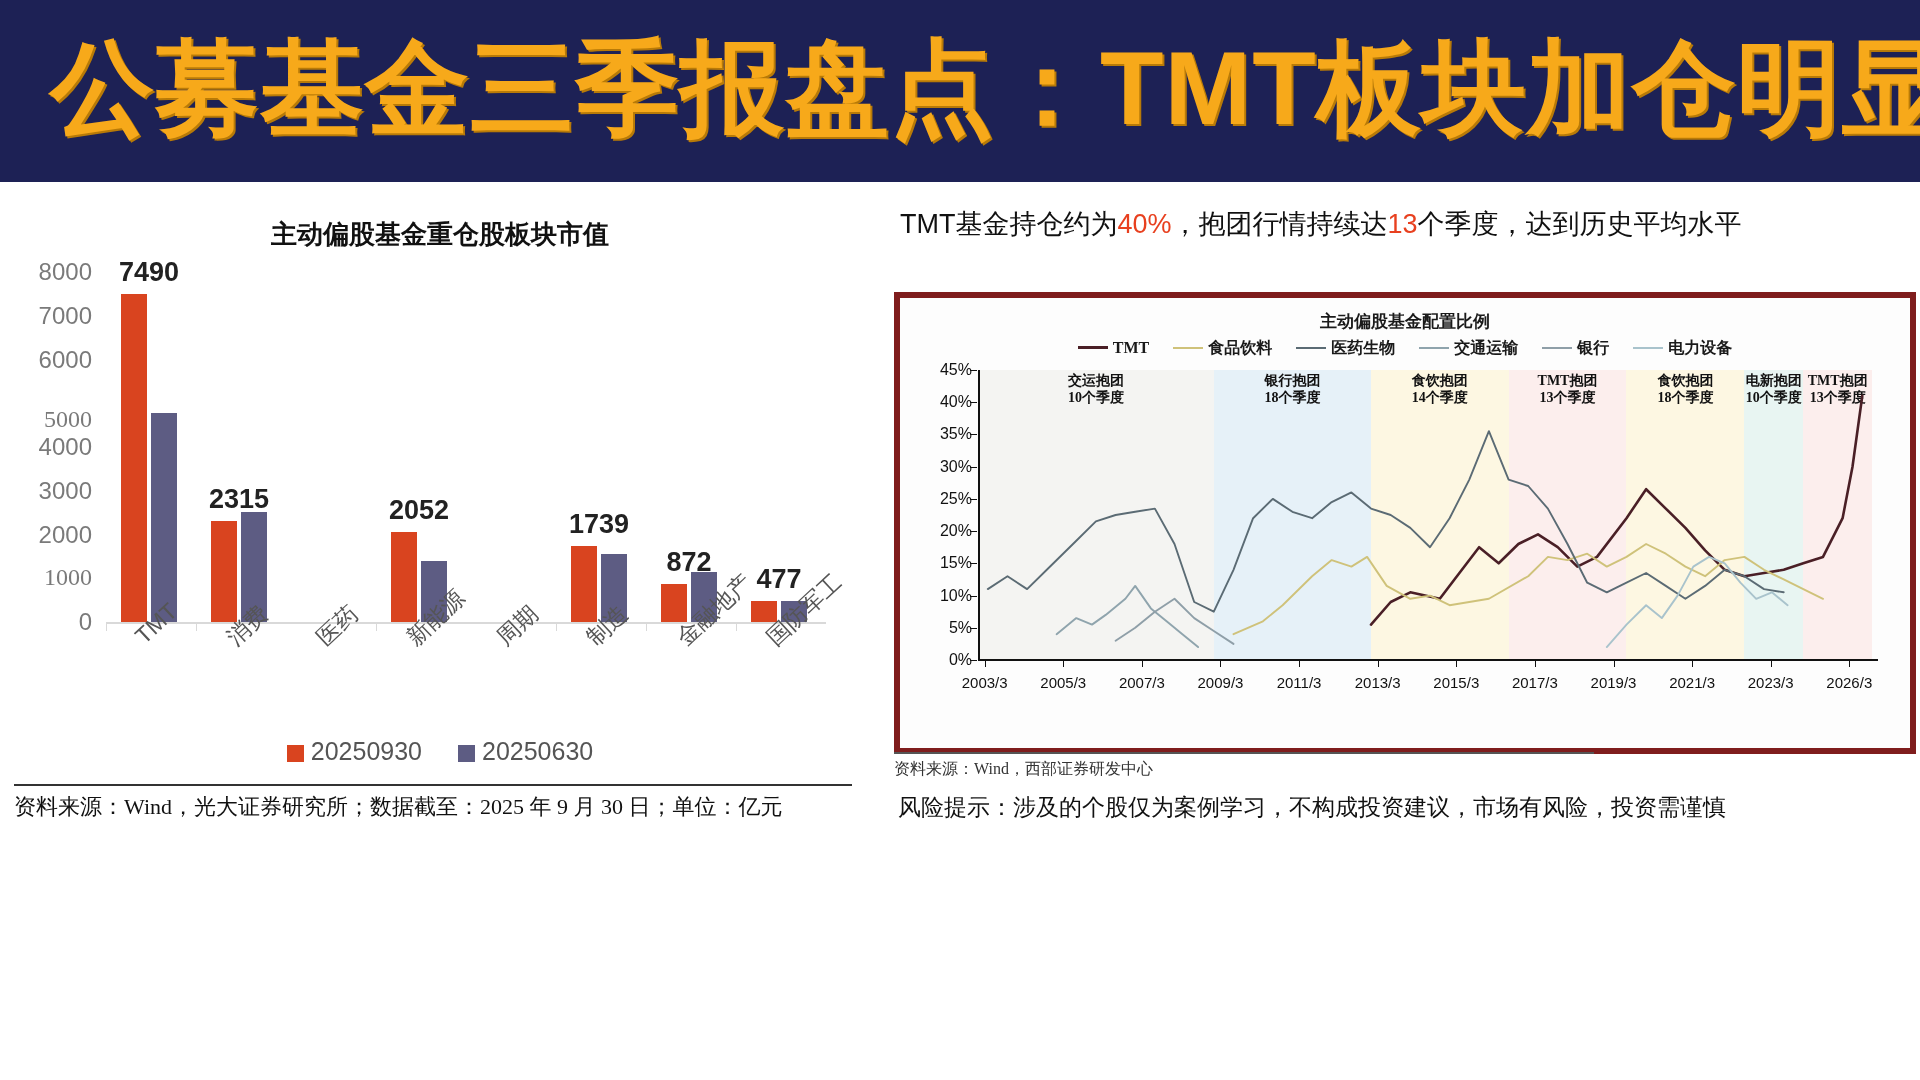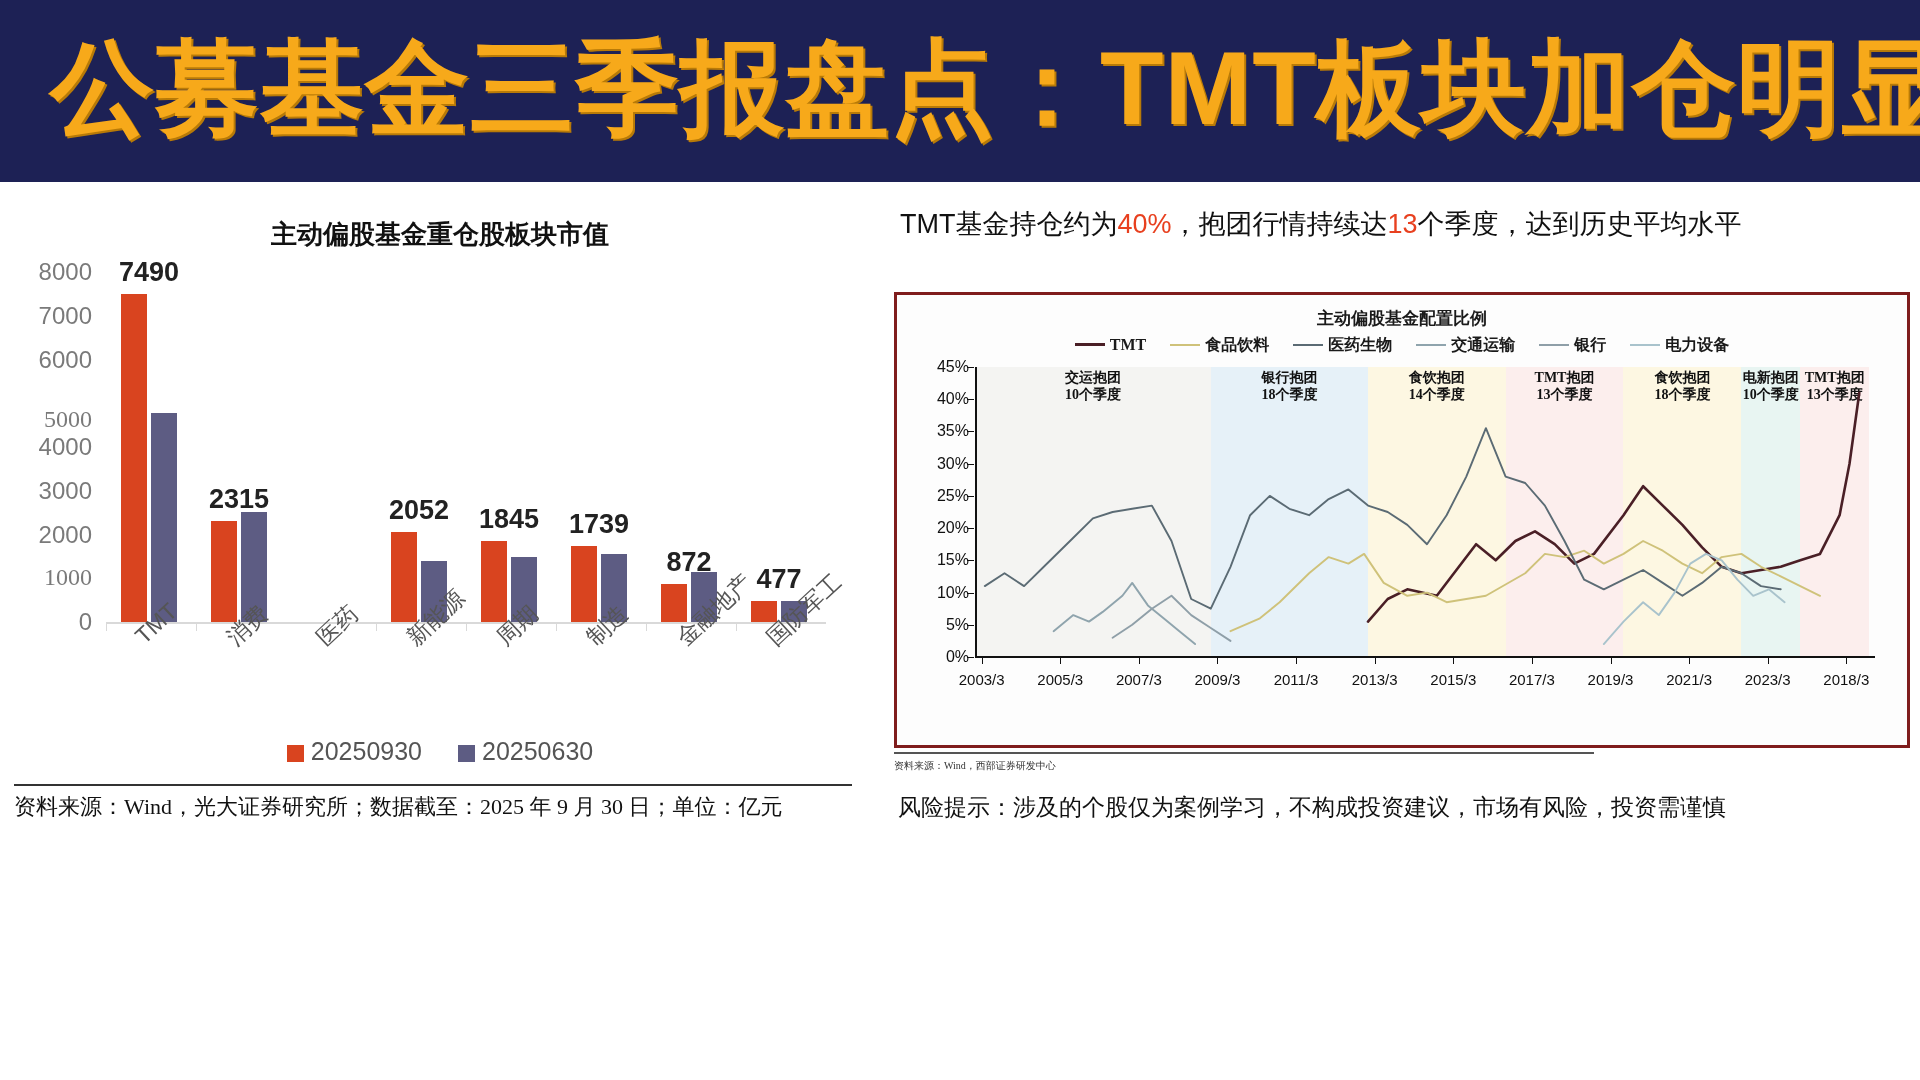--- a/index.html
+++ b/index.html
@@ -76,21 +76,21 @@
   
   #right-panel{position:absolute;left:880px;top:192px;width:1040px;height:660px;}
   #right-headline{
     position:absolute;left:20px;top:14px;width:1020px;
     font-size:27px;font-weight:normal;color:#111;white-space:nowrap;
   }
   .hl-red{color:#e8401f;}
 
   #line-card{
     position:absolute;left:14px;top:100px;width:1010px;height:450px;
-    background:#fdfdfd;border:3px solid #7f1d1d;
+    background:#fdfdfd;border:6px solid #7f1d1d;
   }
   #line-chart-title{
     position:absolute;left:0;top:12px;width:1010px;text-align:center;
     font-size:17px;font-weight:bold;color:#1a1a1a;
     font-family:"Liberation Serif","DejaVu Serif",serif;
   }
   #line-legend{
     position:absolute;left:0;top:40px;width:1010px;text-align:center;
     font-size:16px;font-weight:bold;color:#1a1a1a;
     font-family:"Liberation Serif","DejaVu Serif",serif;
@@ -118,21 +118,21 @@
     font-family:"Liberation Serif","DejaVu Serif",serif;
   }
   #line-axis-y{position:absolute;left:0;top:0;width:2px;height:290px;background:#111;}
   #line-axis-x{position:absolute;left:0;top:289px;width:900px;height:2px;background:#111;}
 
   #right-source-rule{
     position:absolute;left:14px;top:560px;width:700px;height:2px;background:#555;
   }
   #right-source{
     position:absolute;left:14px;top:567px;width:700px;
-    font-size:10px;color:#333;
+    font-size:16px;color:#333;
     font-family:"Liberation Serif","DejaVu Serif",serif;
   }
   #risk-note{
     position:absolute;left:18px;top:600px;width:1020px;
     font-size:23px;color:#111;white-space:nowrap;
     font-family:"Liberation Serif","DejaVu Serif",serif;
   }
 </style>
 </head>
 <body>
@@ -167,26 +167,20 @@
         <div class="bar-group" style="left: 90px; width: 90px;">
           <div class="bar s0" style="height: 101.281px; background: rgb(217, 68, 31);"></div>
           <div class="bar s1" style="height: 110.25px; background: rgb(93, 92, 131);"></div>
           <div class="bar-label" style="bottom: 107.281px;">2315</div>
           <div class="tickmark" style="left: 0px;"></div>
         </div>
         <div class="bar-group" style="left: 270px; width: 90px;">
           <div class="bar s0" style="height: 89.775px; background: rgb(217, 68, 31);"></div>
           <div class="bar s1" style="height: 61.25px; background: rgb(93, 92, 131);"></div>
           <div class="bar-label" style="bottom: 95.775px;">2052</div>
-          <div class="tickmark" style="left: 0px;"></div>
-        </div>
-        <div class="bar-group" style="left: 360px; width: 90px;">
-          <div class="bar s0" style="height: 80.7188px; background: rgb(217, 68, 31);"></div>
-          <div class="bar s1" style="height: 64.75px; background: rgb(93, 92, 131);"></div>
-          <div class="bar-label" style="bottom: 86.7188px;">1845</div>
           <div class="tickmark" style="left: 0px;"></div>
         </div>
         <div class="bar-group" style="left: 450px; width: 90px;">
           <div class="bar s0" style="height: 76.0812px; background: rgb(217, 68, 31);"></div>
           <div class="bar s1" style="height: 68.25px; background: rgb(93, 92, 131);"></div>
           <div class="bar-label" style="bottom: 82.0812px;">1739</div>
           <div class="tickmark" style="left: 0px;"></div>
         </div>
         <div class="bar-group" style="left: 540px; width: 90px;">
           <div class="bar s0" style="height: 38.15px; background: rgb(217, 68, 31);"></div>
@@ -252,21 +246,21 @@
           <div class="lxtick" style="left: 85.2838px; top: 8px;">2005/3</div>
           <div class="lxtick" style="left: 163.886px; top: 8px;">2007/3</div>
           <div class="lxtick" style="left: 242.489px; top: 8px;">2009/3</div>
           <div class="lxtick" style="left: 321.092px; top: 8px;">2011/3</div>
           <div class="lxtick" style="left: 399.694px; top: 8px;">2013/3</div>
           <div class="lxtick" style="left: 478.297px; top: 8px;">2015/3</div>
           <div class="lxtick" style="left: 556.9px; top: 8px;">2017/3</div>
           <div class="lxtick" style="left: 635.502px; top: 8px;">2019/3</div>
           <div class="lxtick" style="left: 714.105px; top: 8px;">2021/3</div>
           <div class="lxtick" style="left: 792.707px; top: 8px;">2023/3</div>
-          <div class="lxtick" style="left: 871.31px; top: 8px;">2018/3</div>
+          <div class="lxtick" style="left: 871.31px; top: 8px;">2026/3</div>
         </div>
     <div class="ann" style="left: 62.9039px; width: 110px; top: 2px;">
           <div>交运抱团</div>
           <div>10个季度</div>
         </div>
         <div class="ann" style="left: 259.41px; width: 110px; top: 2px;">
           <div>银行抱团</div>
           <div>18个季度</div>
         </div>
         <div class="ann" style="left: 406.79px; width: 110px; top: 2px;">

